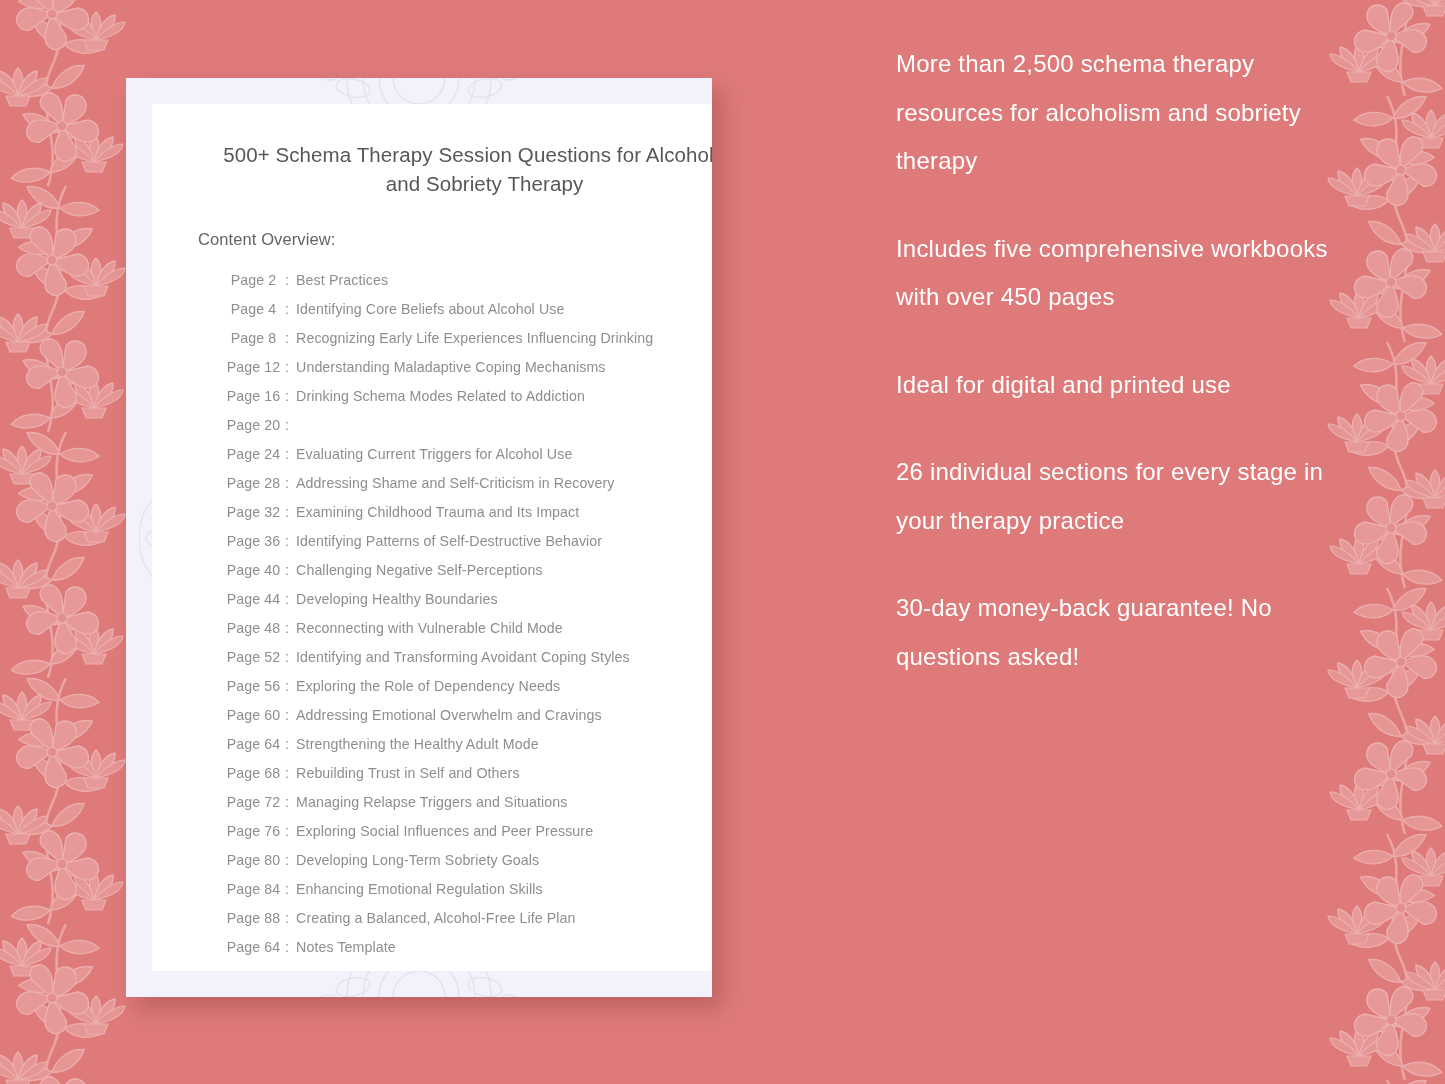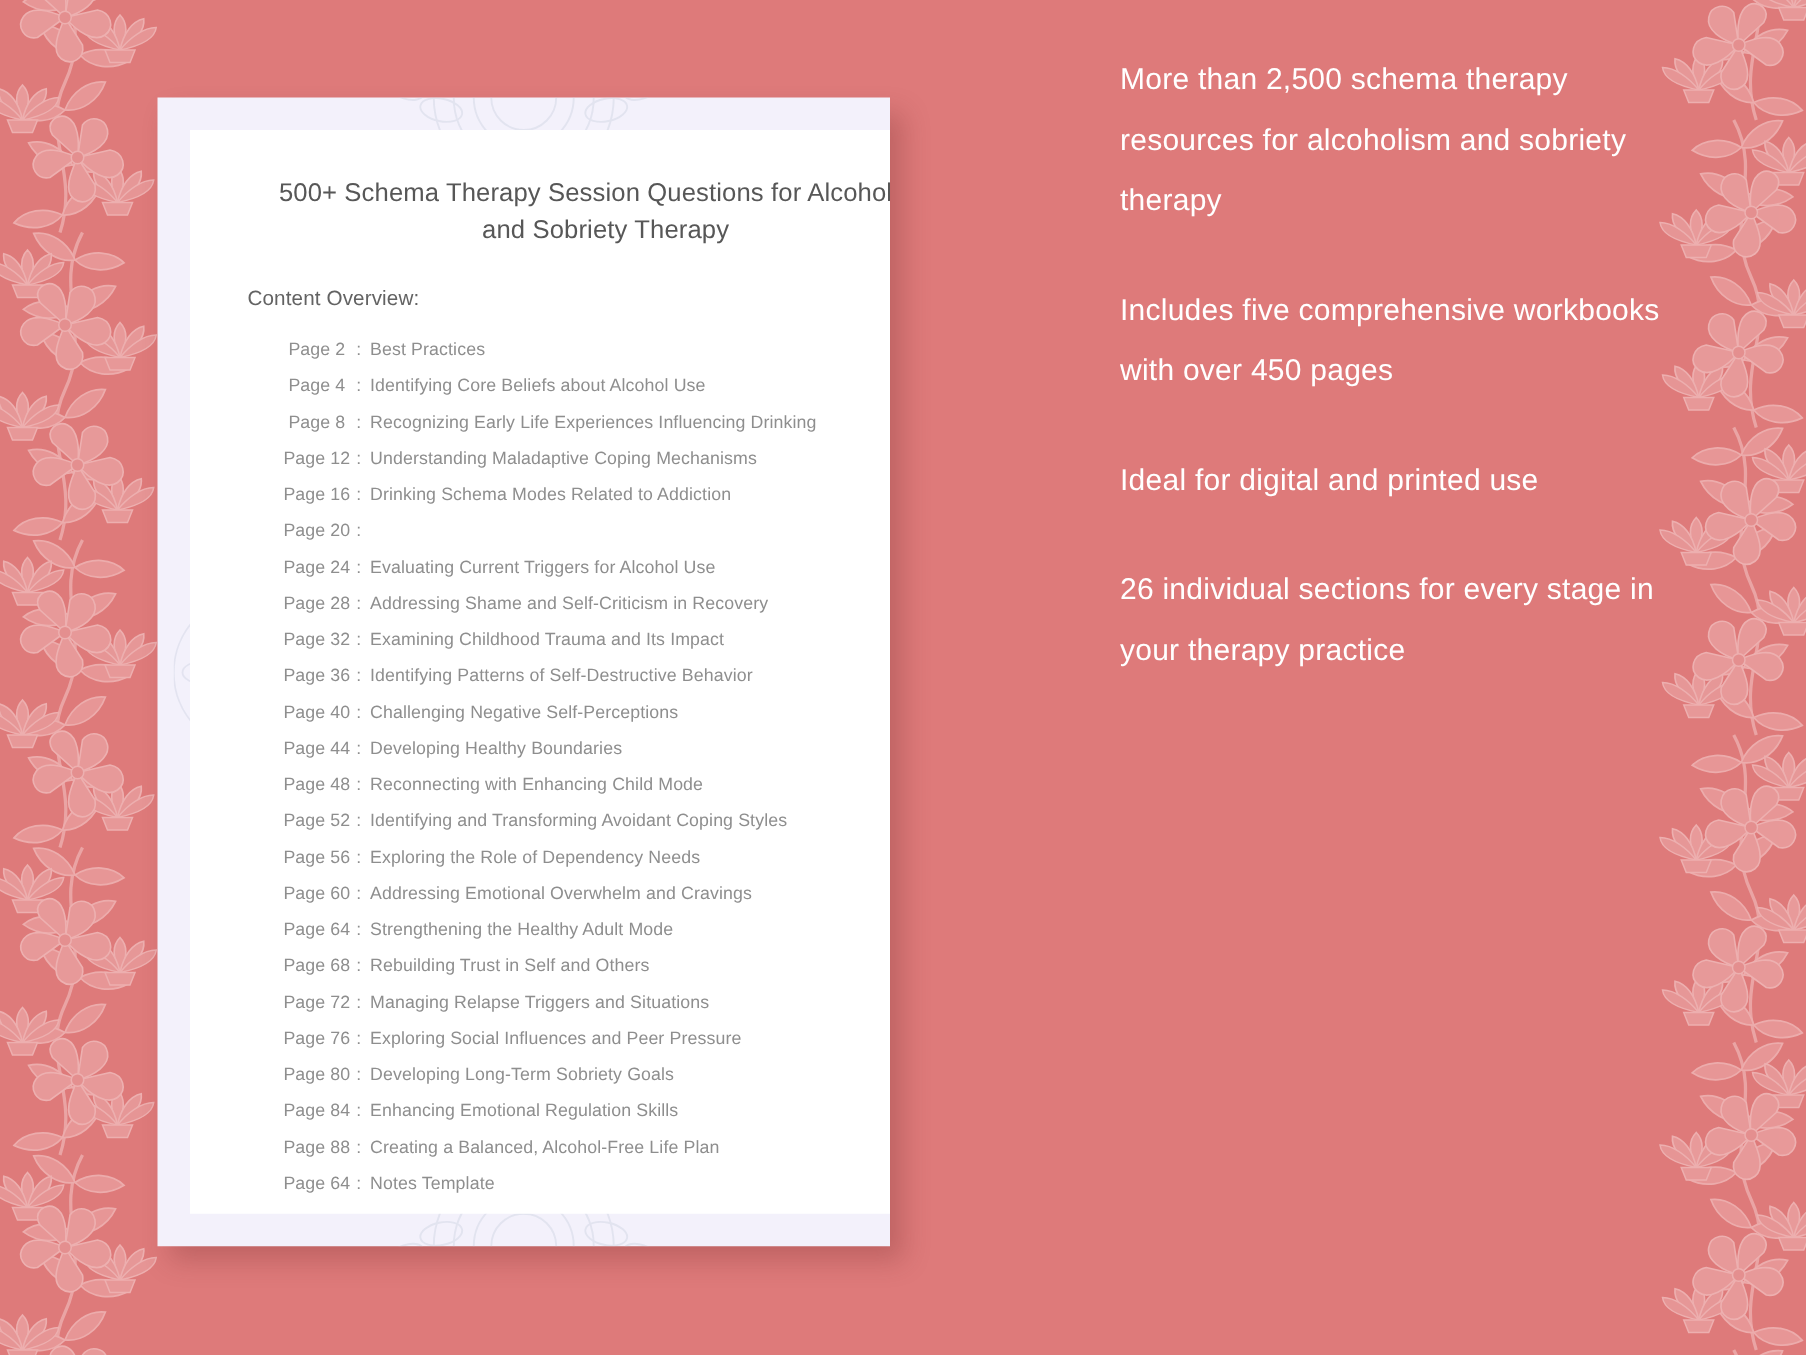--- a/index.html
+++ b/index.html
@@ -304,21 +304,21 @@
             <span class="toc-title">Challenging Negative Self-Perceptions</span>
           </li>
           <li class="toc-row">
             <span class="toc-page">Page 44</span>
             <span class="toc-colon">:</span>
             <span class="toc-title">Developing Healthy Boundaries</span>
           </li>
           <li class="toc-row">
             <span class="toc-page">Page 48</span>
             <span class="toc-colon">:</span>
-            <span class="toc-title">Reconnecting with Enhancing Child Mode</span>
+            <span class="toc-title">Reconnecting with Vulnerable Child Mode</span>
           </li>
           <li class="toc-row">
             <span class="toc-page">Page 52</span>
             <span class="toc-colon">:</span>
             <span class="toc-title">Identifying and Transforming Avoidant Coping Styles</span>
           </li>
           <li class="toc-row">
             <span class="toc-page">Page 56</span>
             <span class="toc-colon">:</span>
             <span class="toc-title">Exploring the Role of Dependency Needs</span>
@@ -370,15 +370,16 @@
           </li>
         </ul>
     </div>
   </div>
 
   <div id="promo">
       <div class="promo-item">More than 2,500 schema therapy resources for alcoholism and sobriety therapy</div>
       <div class="promo-item">Includes five comprehensive workbooks with over 450 pages</div>
       <div class="promo-item">Ideal for digital and printed use</div>
       <div class="promo-item">26 individual sections for every stage in your therapy practice</div>
+      <div class="promo-item">30-day money-back guarantee! No questions asked!</div>
     </div>
 
 </div>
 
 </body></html>

